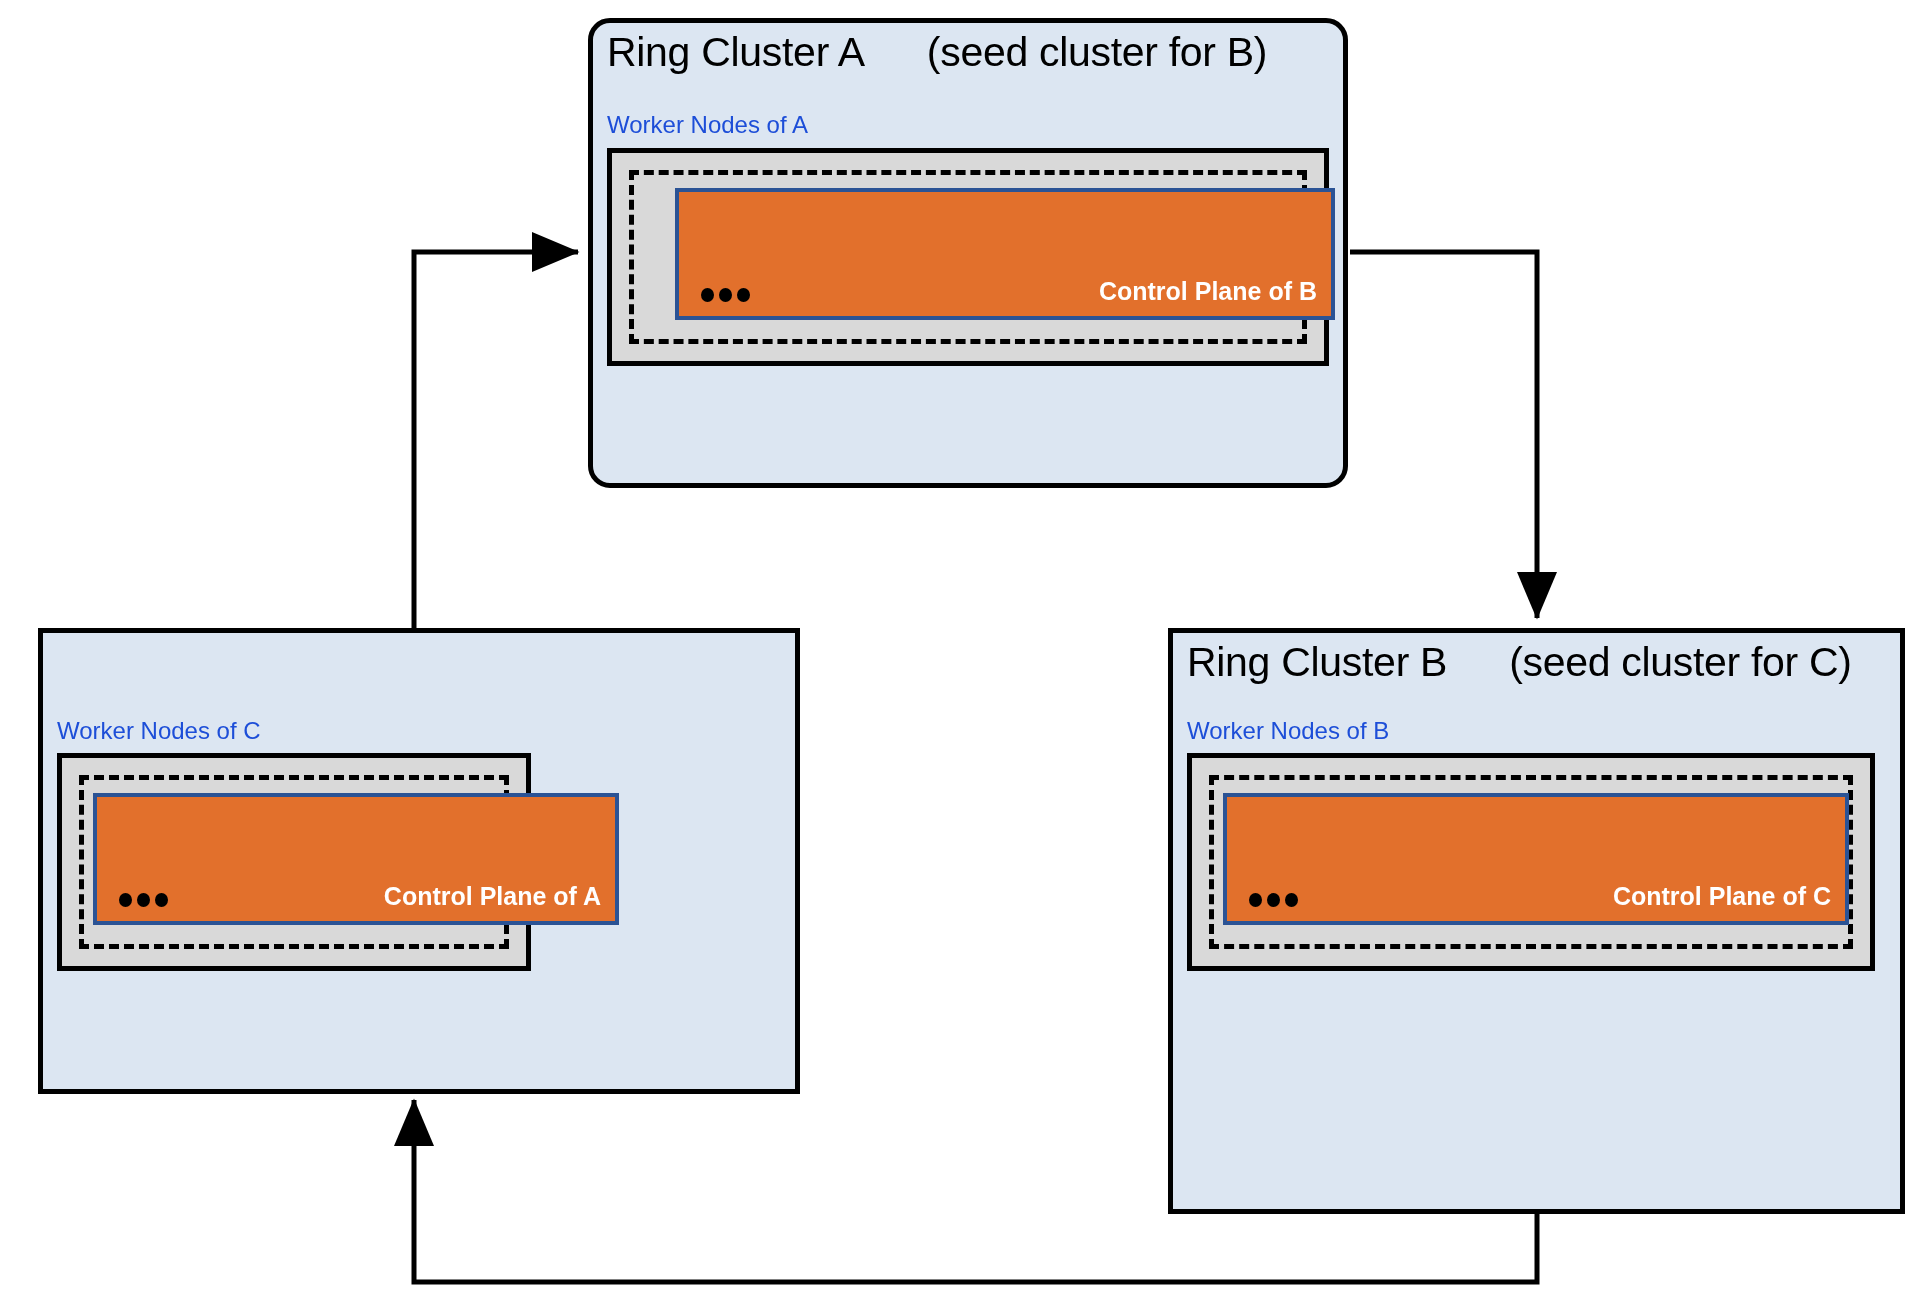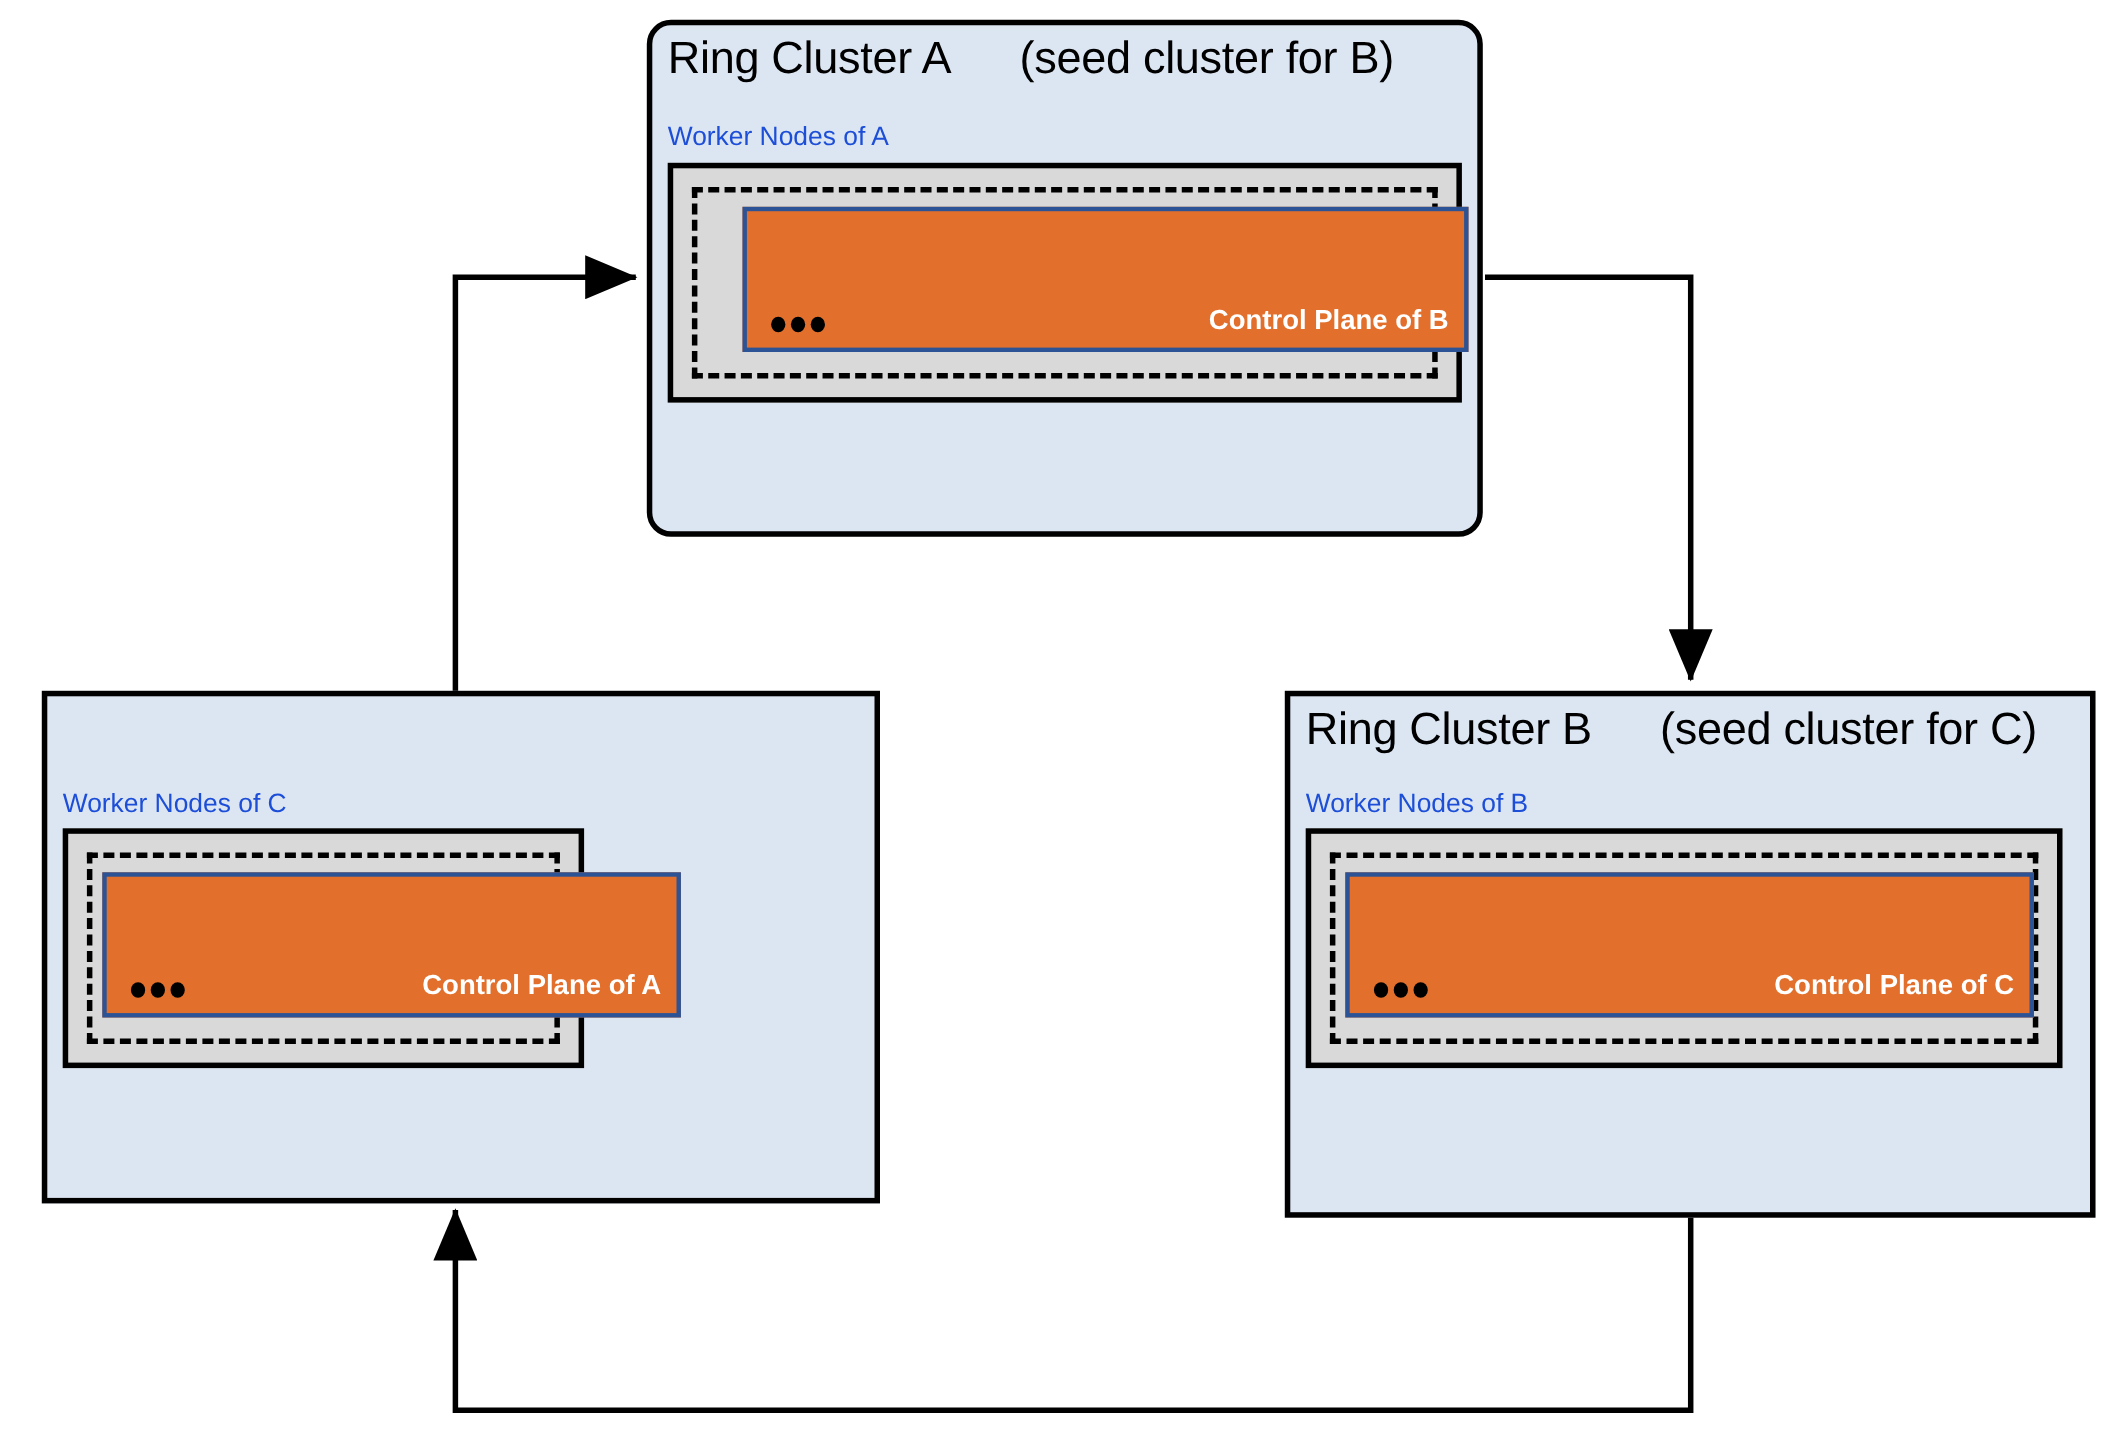--- a/index.html
+++ b/index.html
@@ -157,21 +157,21 @@
         <div class="cp-dots">
           <i></i>
             <i></i>
             <i></i>
         </div>
         <div class="cp-label">Control Plane of A</div>
       </div>
     </div>
   </div>
 
-  <div class="cluster" style="left:1168px; top:628px; width:737px; height:479px;">
+  <div class="cluster" style="left:1168px; top:628px; width:737px; height:586px;">
     <div class="cluster-title">
       <span>Ring Cluster B</span><span class="seed">(seed cluster for C)</span>
     </div>
     <div class="worker-label" style="top:84px;">Worker Nodes of B</div>
 
     <div class="worker-box" style="left:14px; top:120px; width:688px; height:218px;">
       <div class="dashed-box"></div>
       <div class="control-plane" style="left:31px; top:35px; width:626px; height:132px;">
         <div class="cp-dots">
           <i></i>

